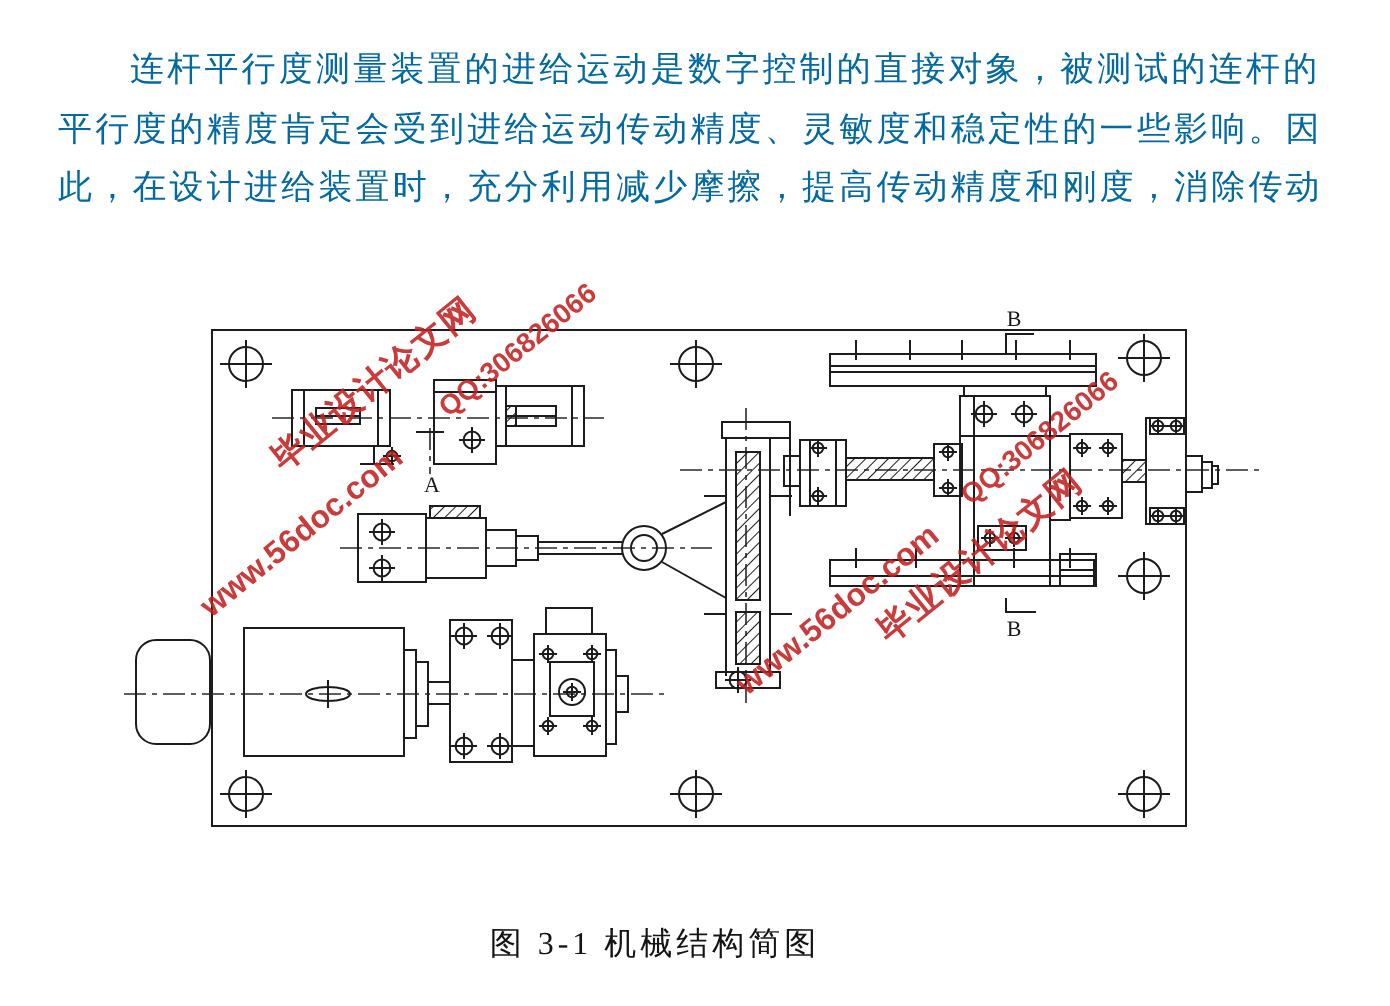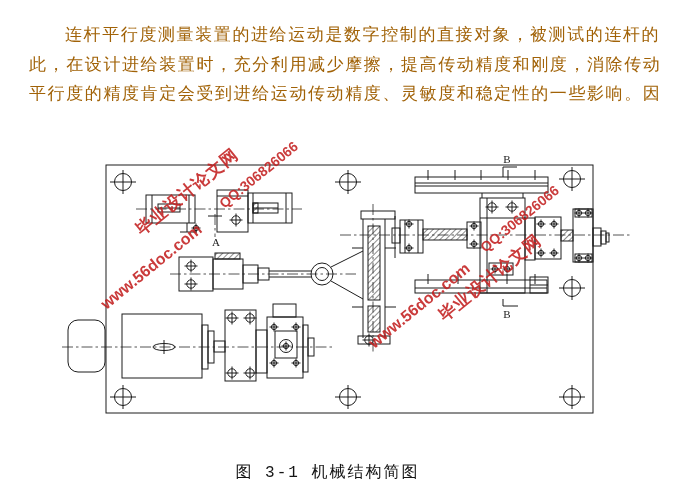--- a/index.html
+++ b/index.html
@@ -3,27 +3,27 @@
 <meta charset="utf-8">
 <style>
   html,body{margin:0;padding:0;}
   body{
     width:695px;height:503px;background:#ffffff;position:relative;overflow:hidden;
     font-family:"Liberation Serif", serif;color:#111;
   }
   .page{position:absolute;inset:0;}
   .paragraph{
     position:absolute;left:29px;top:20px;width:645px;
-    font-size:17px;letter-spacing:1.6px;line-height:29.5px;color:#a16207;
+    font-size:17px;letter-spacing:1.6px;line-height:29.5px;color:#0369a1;
   }
   .para-line{white-space:nowrap;height:29.5px;}
   .para-line.indent{padding-left:36px;}
   .figure-caption{
     position:absolute;top:462px;left:0;width:655px;text-align:center;
-    font-size:16px;letter-spacing:2px;color:#141414;font-family:Liberation Mono, monospace;
+    font-size:16px;letter-spacing:2px;color:#141414;
   }
   svg.drawing{position:absolute;left:0;top:0;}
   svg.drawing rect,svg.drawing line,svg.drawing circle,svg.drawing ellipse,svg.drawing path{
     stroke:#1c1c1c;fill:none;stroke-width:1;
   }
   svg.drawing .cl{stroke-dasharray:11 3 2.5 3;stroke-width:0.8;stroke:#2a2a2a;}
   svg.drawing .hatch{fill:url(#hatch);}
   svg.drawing text{fill:#1a1a1a;stroke:none;font:11px "Liberation Serif",serif;text-anchor:middle;}
   .wm{
     position:absolute;color:#c32020;font-weight:bold;white-space:nowrap;
@@ -40,22 +40,22 @@
   #wm2-brand{left:441px;top:306px;}
   #wm2-qq{left:482px;top:241px;}
 </style>
 </head>
 <body>
 
 <div class="page">
 
   <div class="paragraph">
     <div class="para-line indent">连杆平行度测量装置的进给运动是数字控制的直接对象，被测试的连杆的</div>
+    <div class="para-line">平行度的精度肯定会受到进给运动传动精度、灵敏度和稳定性的一些影响。因</div>
     <div class="para-line">此，在设计进给装置时，充分利用减少摩擦，提高传动精度和刚度，消除传动</div>
-    <div class="para-line">平行度的精度肯定会受到进给运动传动精度、灵敏度和稳定性的一些影响。因</div>
   </div>
 
   <svg class="drawing" width="695" height="503" viewBox="0 0 695 503">
     <defs>
       <pattern id="hatch" width="4" height="4" patternUnits="userSpaceOnUse" patternTransform="rotate(45)">
         <line x1="0" y1="0" x2="0" y2="4" stroke="#222" stroke-width="0.9"></line>
       </pattern>
       <g id="tgt">
         <circle r="8.5"></circle>
         <line x1="-13" y1="0" x2="13" y2="0"></line>

